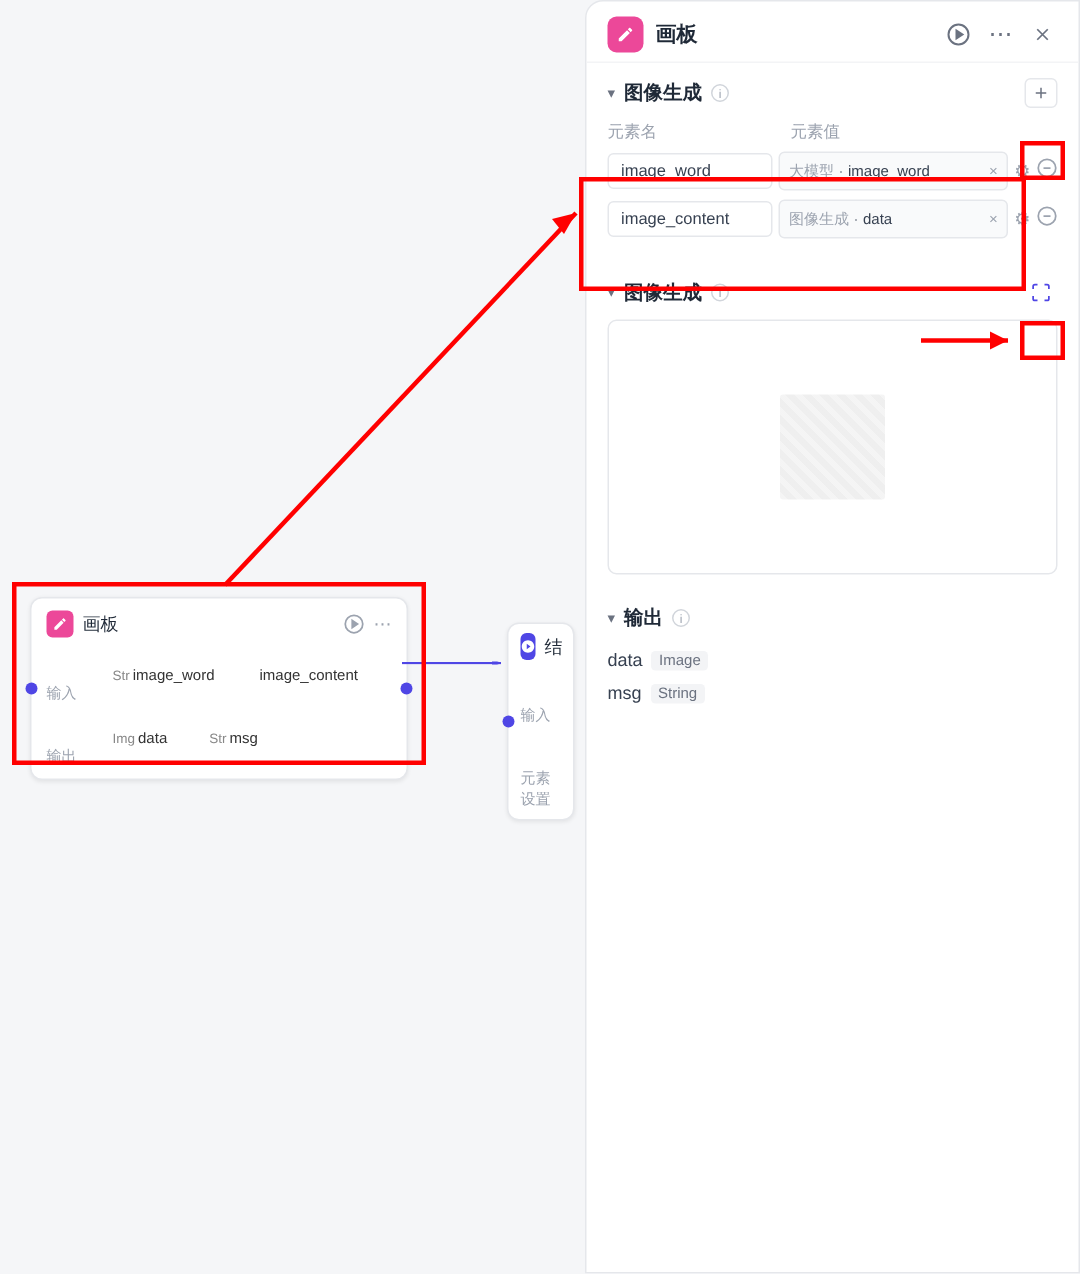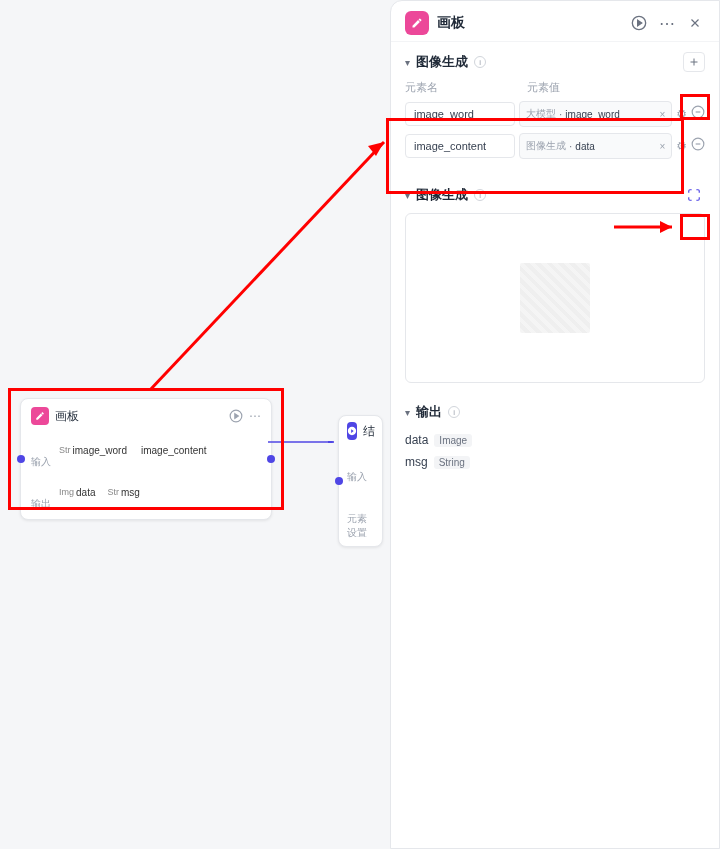--- a/index.html
+++ b/index.html
@@ -83,21 +83,21 @@
       margin-top: 24px;
     }
     .tag {
       padding: 1px 4px;
       border-radius: 3px;
       font-size: 10px;
       display: inline-flex;
       align-items: center;
       gap: 2px;
     }
-    .tag-type { color: #888; font-size: 9px; }
+    .tag-type { color: #888; font-size: 9px; margin-left: 16px; }
     .tag-name { color: #333; }
     
     
     .point {
       position: absolute;
       width: 8px;
       height: 8px;
       border-radius: 50%;
       background: #4f46e5;
     }

